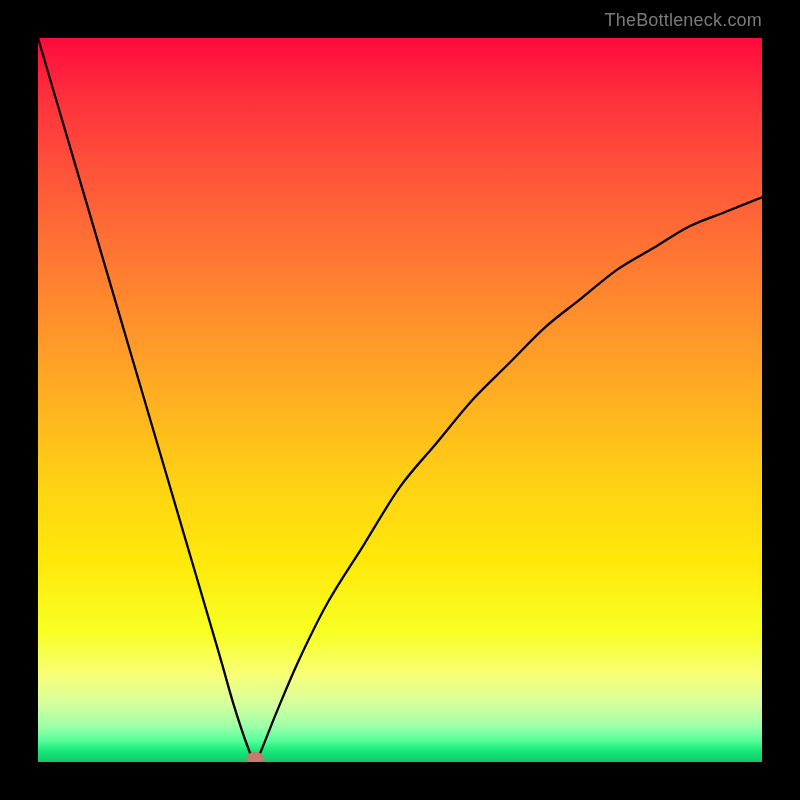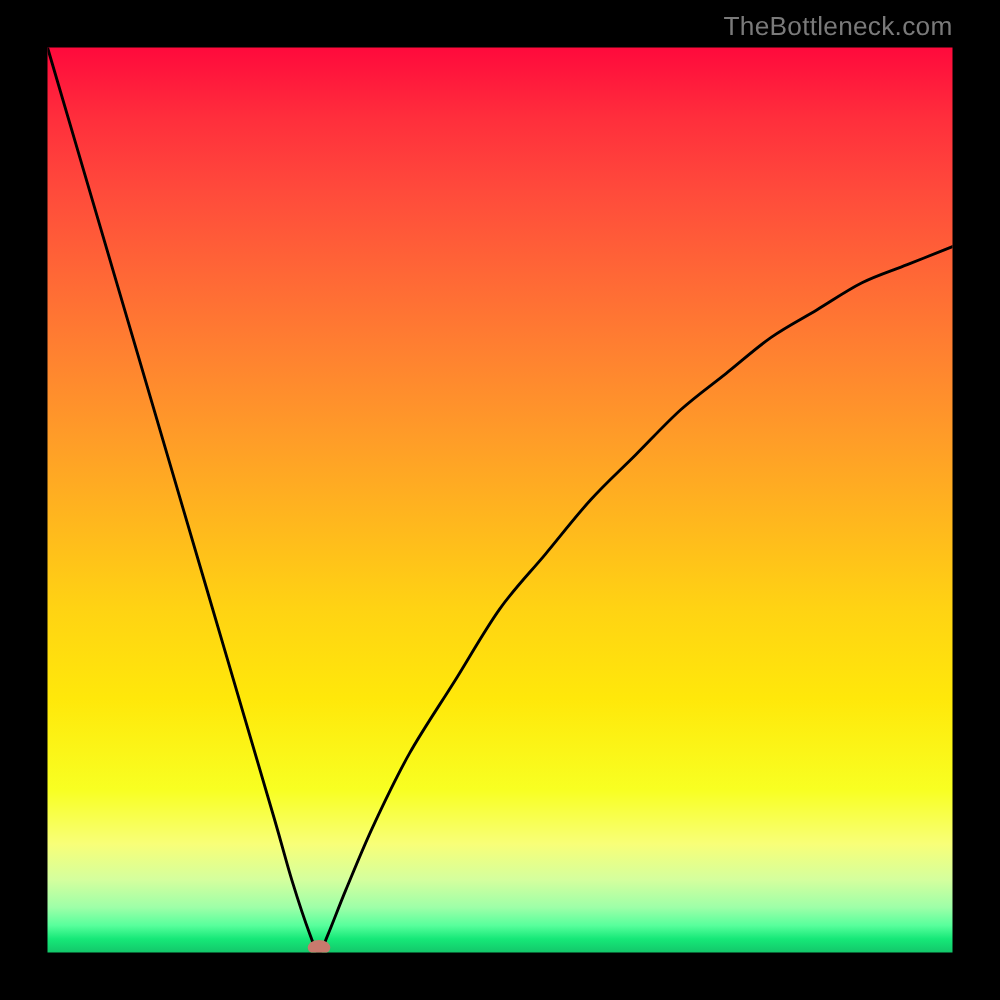--- a/index.html
+++ b/index.html
@@ -40,21 +40,21 @@
       #58ff9c 97%,
       #16e878 98.5%,
       #13c76a 100%
     );
   }
   .watermark {
     position: absolute;
     top: 10px;
     right: 38px;
     color: #7a7a7a;
-    font-size: 21px;
+    font-size: 18px;
     font-weight: 500;
     letter-spacing: 0.2px;
   }
   .curve-svg {
     position: absolute;
     left: 38px;
     top: 38px;
     width: 724px;
     height: 724px;
   }

